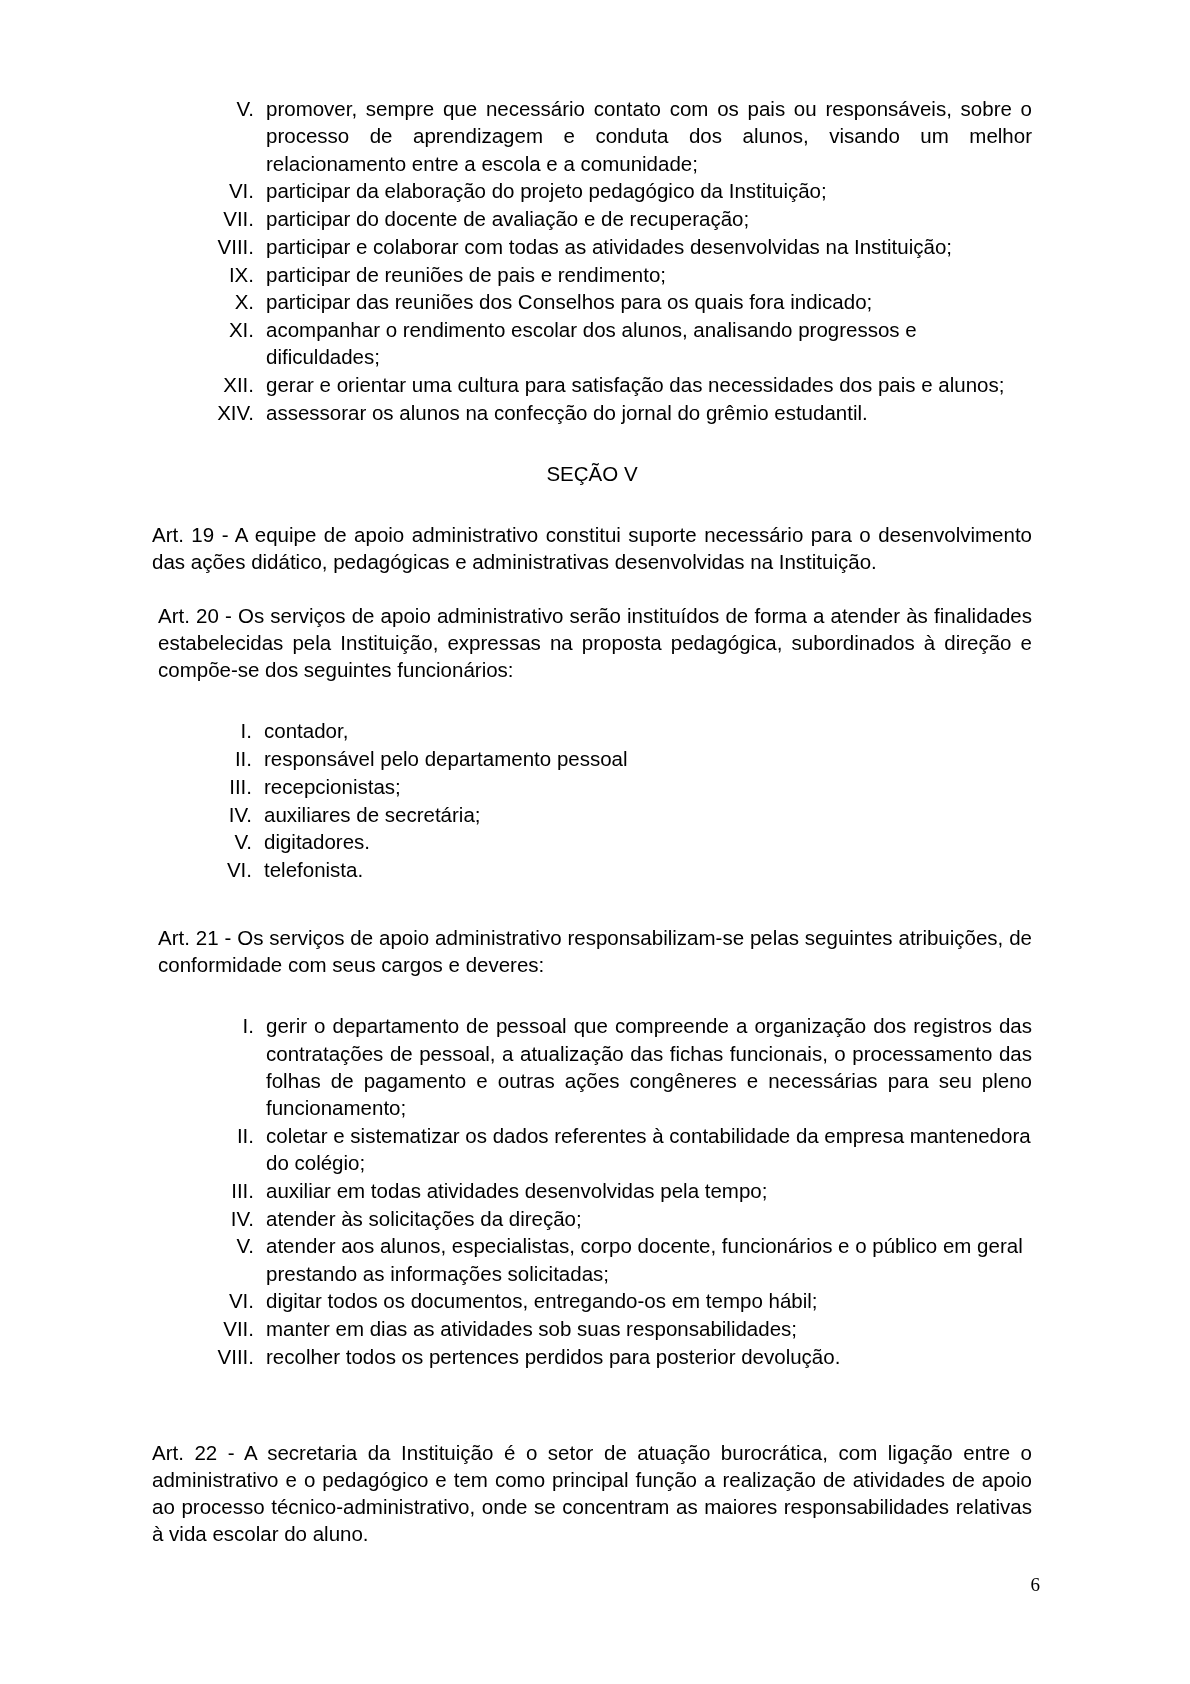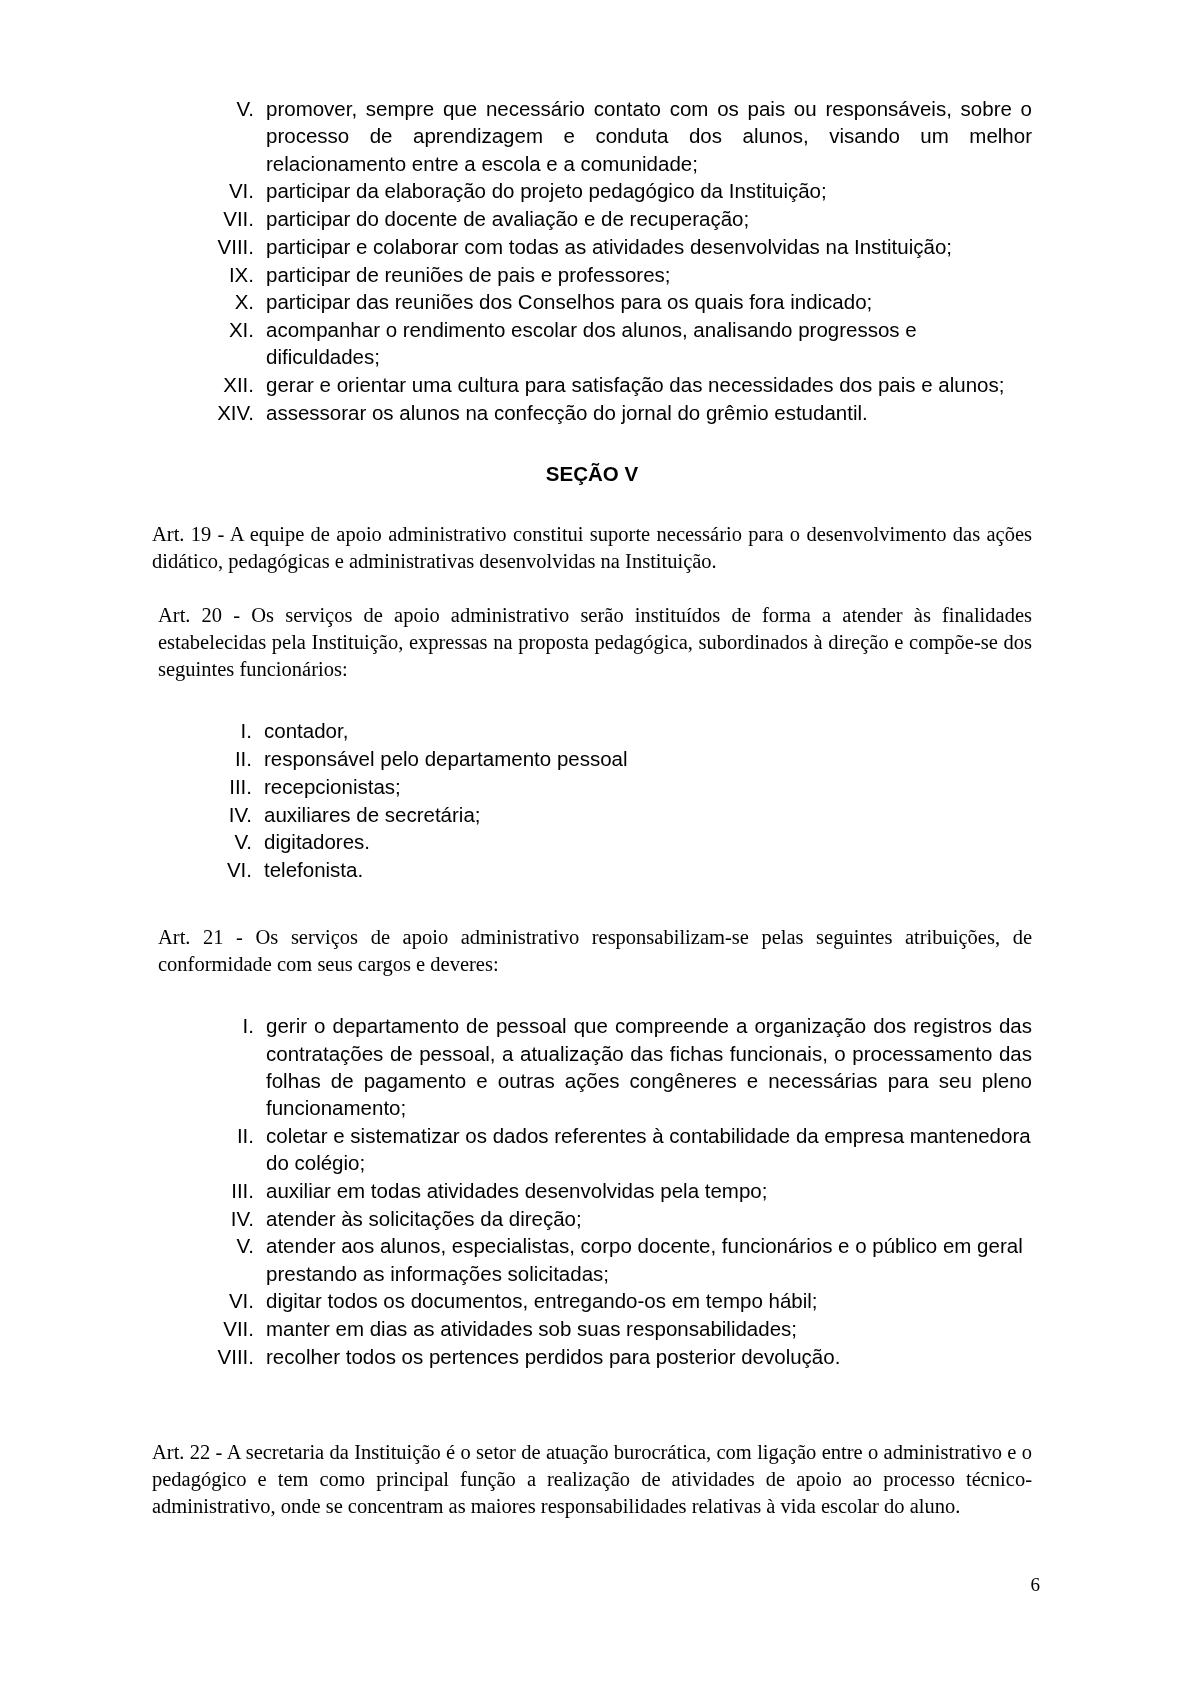--- a/index.html
+++ b/index.html
@@ -59,31 +59,30 @@
     margin-left: 40px;
   }
   li .txt.justify {
     text-align: justify;
     text-align-last: left;
   }
 
   
   .section-heading {
     text-align: center;
-    font-weight: bold;
+    font-weight: normal;
     line-height: 1.3;
     margin: 0;
   }
 
   
   p.art {
     margin: 0;
     text-align: justify;
     text-align-last: left;
-    font-family: Liberation Serif, serif;
   }
   .gap-md { height: 26px; }
   .gap-lg { height: 34px; }
   .gap-xl { height: 40px; }
 
   .pad-left-1 { padding-left: 6px; }
 
   
   .page-number {
     position: absolute;
@@ -111,21 +110,21 @@
       <li>
         <span class="num">VII.</span>
         <span class="txt">participar do docente de avaliação e de recuperação;</span>
       </li>
       <li>
         <span class="num">VIII.</span>
         <span class="txt">participar e colaborar com todas as atividades desenvolvidas na Instituição;</span>
       </li>
       <li>
         <span class="num">IX.</span>
-        <span class="txt">participar de reuniões de pais e professores;</span>
+        <span class="txt">participar de reuniões de pais e rendimento;</span>
       </li>
       <li>
         <span class="num">X.</span>
         <span class="txt">participar das reuniões dos Conselhos para os quais fora indicado;</span>
       </li>
       <li>
         <span class="num">XI.</span>
         <span class="txt">acompanhar o rendimento escolar dos alunos, analisando progressos e dificuldades;</span>
       </li>
       <li>

